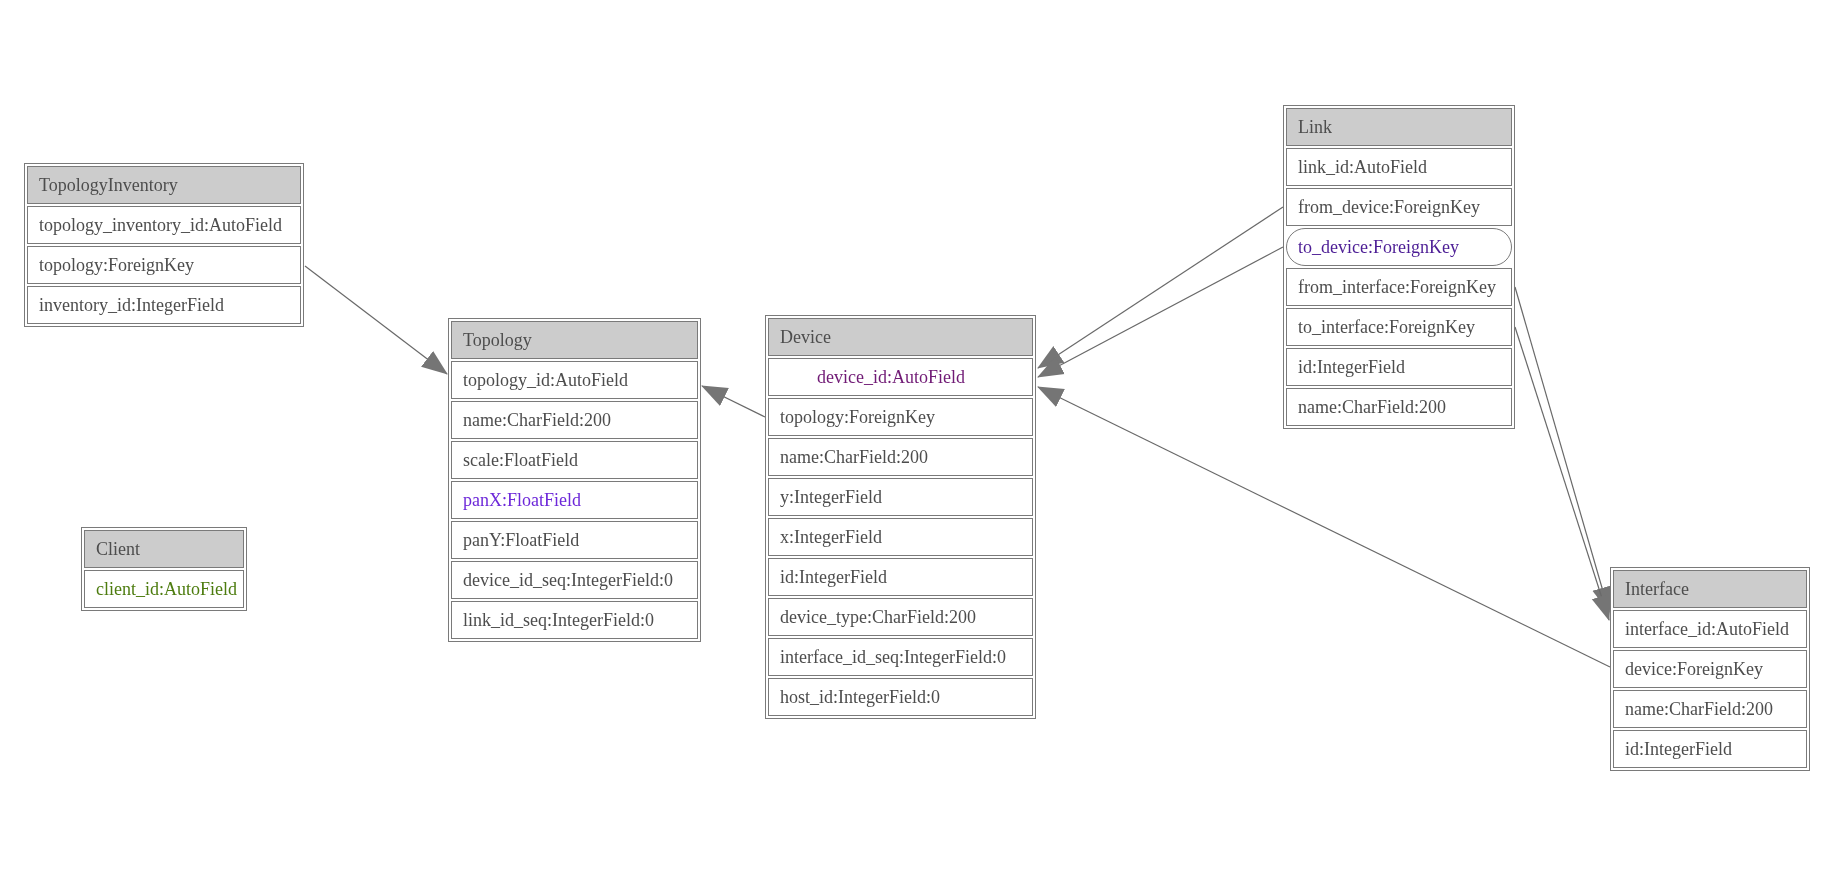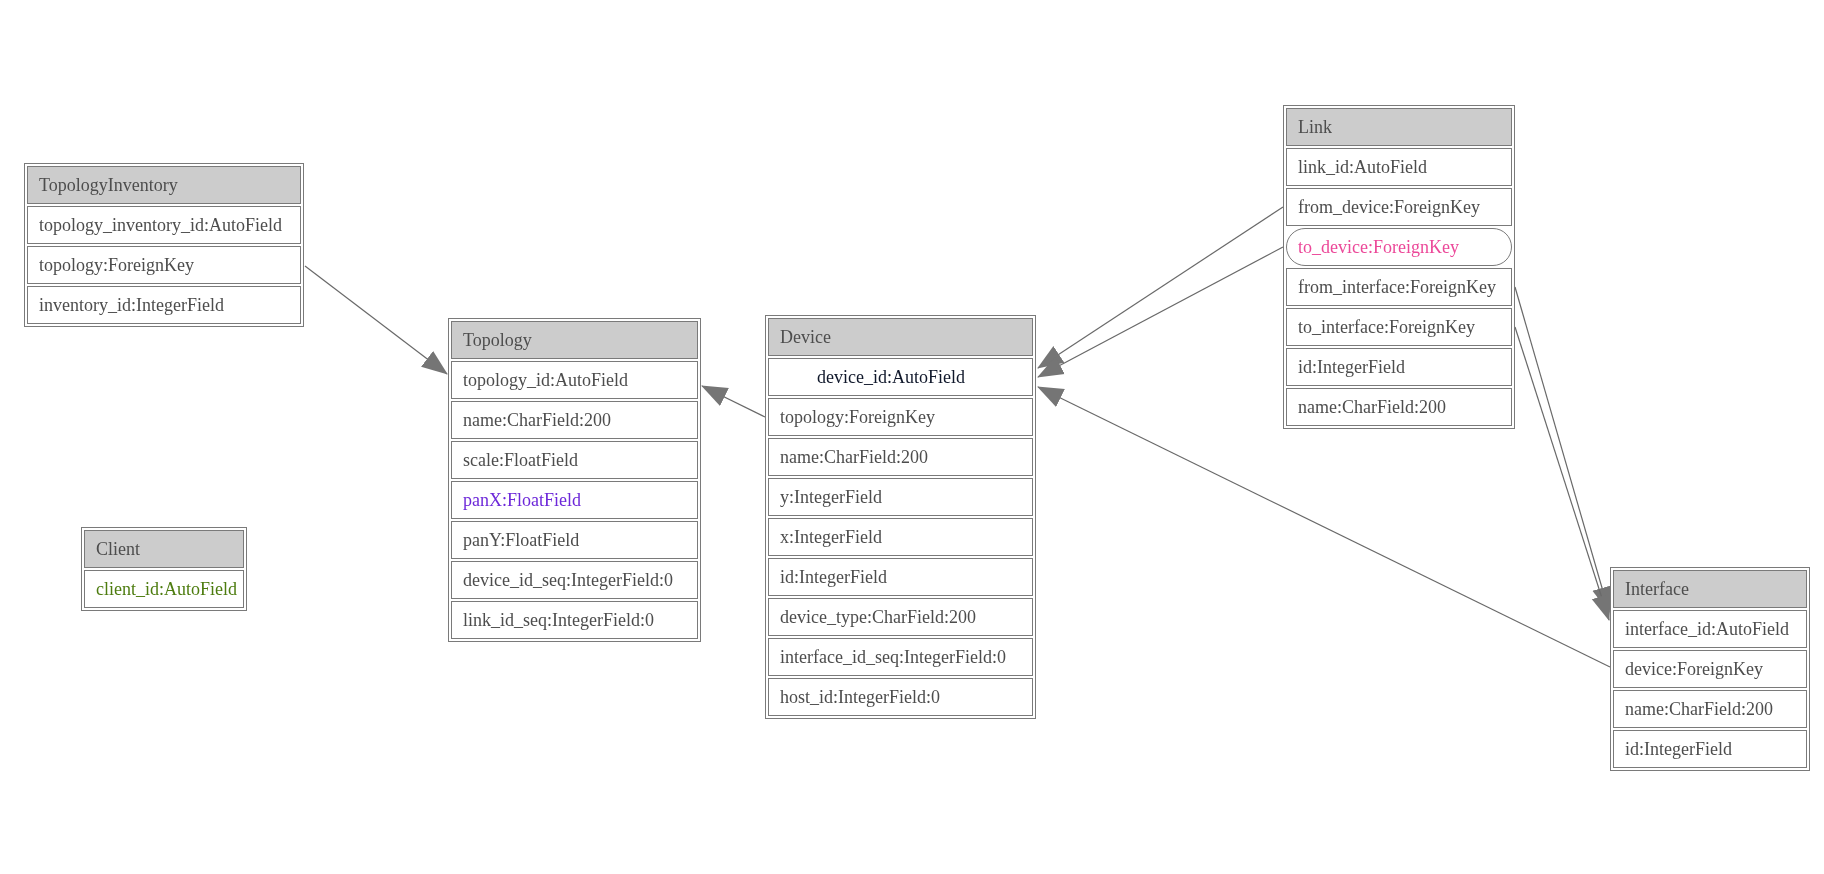--- a/index.html
+++ b/index.html
@@ -84,35 +84,35 @@
         <div class="entity-row" style="border-color: rgb(122, 122, 122); color: rgb(77, 77, 77);">topology_id:AutoField</div>
         <div class="entity-row" style="border-color: rgb(122, 122, 122); color: rgb(77, 77, 77);">name:CharField:200</div>
         <div class="entity-row" style="border-color: rgb(122, 122, 122); color: rgb(77, 77, 77);">scale:FloatField</div>
         <div class="entity-row" style="border-color: rgb(122, 122, 122); color: #6d28d9;">panX:FloatField</div>
         <div class="entity-row" style="border-color: rgb(122, 122, 122); color: rgb(77, 77, 77);">panY:FloatField</div>
         <div class="entity-row" style="border-color: rgb(122, 122, 122); color: rgb(77, 77, 77);">device_id_seq:IntegerField:0</div>
         <div class="entity-row" style="border-color: rgb(122, 122, 122); color: rgb(77, 77, 77); padding-left: 11px;">link_id_seq:IntegerField:0</div>
       </div>
       <div class="entity-table" style="left: 765px; top: 315px; width: 271px; border-color: rgb(122, 122, 122);">
         <div class="entity-row entity-header" style="border-color: rgb(122, 122, 122); background: rgb(204, 204, 204); color: rgb(77, 77, 77);">Device</div>
-        <div class="entity-row" style="border-color: rgb(122, 122, 122); color: #0f172a; padding-left: 48px;">device_id:AutoField</div>
+        <div class="entity-row" style="border-color: rgb(122, 122, 122); color: #701a75; padding-left: 48px;">device_id:AutoField</div>
         <div class="entity-row" style="border-color: rgb(122, 122, 122); color: rgb(77, 77, 77);">topology:ForeignKey</div>
         <div class="entity-row" style="border-color: rgb(122, 122, 122); color: rgb(77, 77, 77);">name:CharField:200</div>
         <div class="entity-row" style="border-color: rgb(122, 122, 122); color: rgb(77, 77, 77);">y:IntegerField</div>
         <div class="entity-row" style="border-color: rgb(122, 122, 122); color: rgb(77, 77, 77);">x:IntegerField</div>
         <div class="entity-row" style="border-color: rgb(122, 122, 122); color: rgb(77, 77, 77);">id:IntegerField</div>
         <div class="entity-row" style="border-color: rgb(122, 122, 122); color: rgb(77, 77, 77);">device_type:CharField:200</div>
         <div class="entity-row" style="border-color: rgb(122, 122, 122); color: rgb(77, 77, 77);">interface_id_seq:IntegerField:0</div>
         <div class="entity-row" style="border-color: rgb(122, 122, 122); color: rgb(77, 77, 77);">host_id:IntegerField:0</div>
       </div>
       <div class="entity-table" style="left: 1283px; top: 105px; width: 232px; border-color: rgb(122, 122, 122);">
         <div class="entity-row entity-header" style="border-color: rgb(122, 122, 122); background: rgb(204, 204, 204); color: rgb(77, 77, 77);">Link</div>
         <div class="entity-row" style="border-color: rgb(122, 122, 122); color: rgb(77, 77, 77);">link_id:AutoField</div>
         <div class="entity-row" style="border-color: rgb(122, 122, 122); color: rgb(77, 77, 77);">from_device:ForeignKey</div>
-        <div class="entity-row" style="border-color: rgb(122, 122, 122); color: #ec4899; border-radius: 19px;">to_device:ForeignKey</div>
+        <div class="entity-row" style="border-color: rgb(122, 122, 122); color: #4c1d95; border-radius: 19px;">to_device:ForeignKey</div>
         <div class="entity-row" style="border-color: rgb(122, 122, 122); color: rgb(77, 77, 77);">from_interface:ForeignKey</div>
         <div class="entity-row" style="border-color: rgb(122, 122, 122); color: rgb(77, 77, 77);">to_interface:ForeignKey</div>
         <div class="entity-row" style="border-color: rgb(122, 122, 122); color: rgb(77, 77, 77);">id:IntegerField</div>
         <div class="entity-row" style="border-color: rgb(122, 122, 122); color: rgb(77, 77, 77);">name:CharField:200</div>
       </div>
       <div class="entity-table" style="left: 1610px; top: 567px; width: 200px; border-color: rgb(122, 122, 122);">
         <div class="entity-row entity-header" style="border-color: rgb(122, 122, 122); background: rgb(204, 204, 204); color: rgb(77, 77, 77);">Interface</div>
         <div class="entity-row" style="border-color: rgb(122, 122, 122); color: rgb(77, 77, 77);">interface_id:AutoField</div>
         <div class="entity-row" style="border-color: rgb(122, 122, 122); color: rgb(77, 77, 77);">device:ForeignKey</div>
         <div class="entity-row" style="border-color: rgb(122, 122, 122); color: rgb(77, 77, 77);">name:CharField:200</div>

